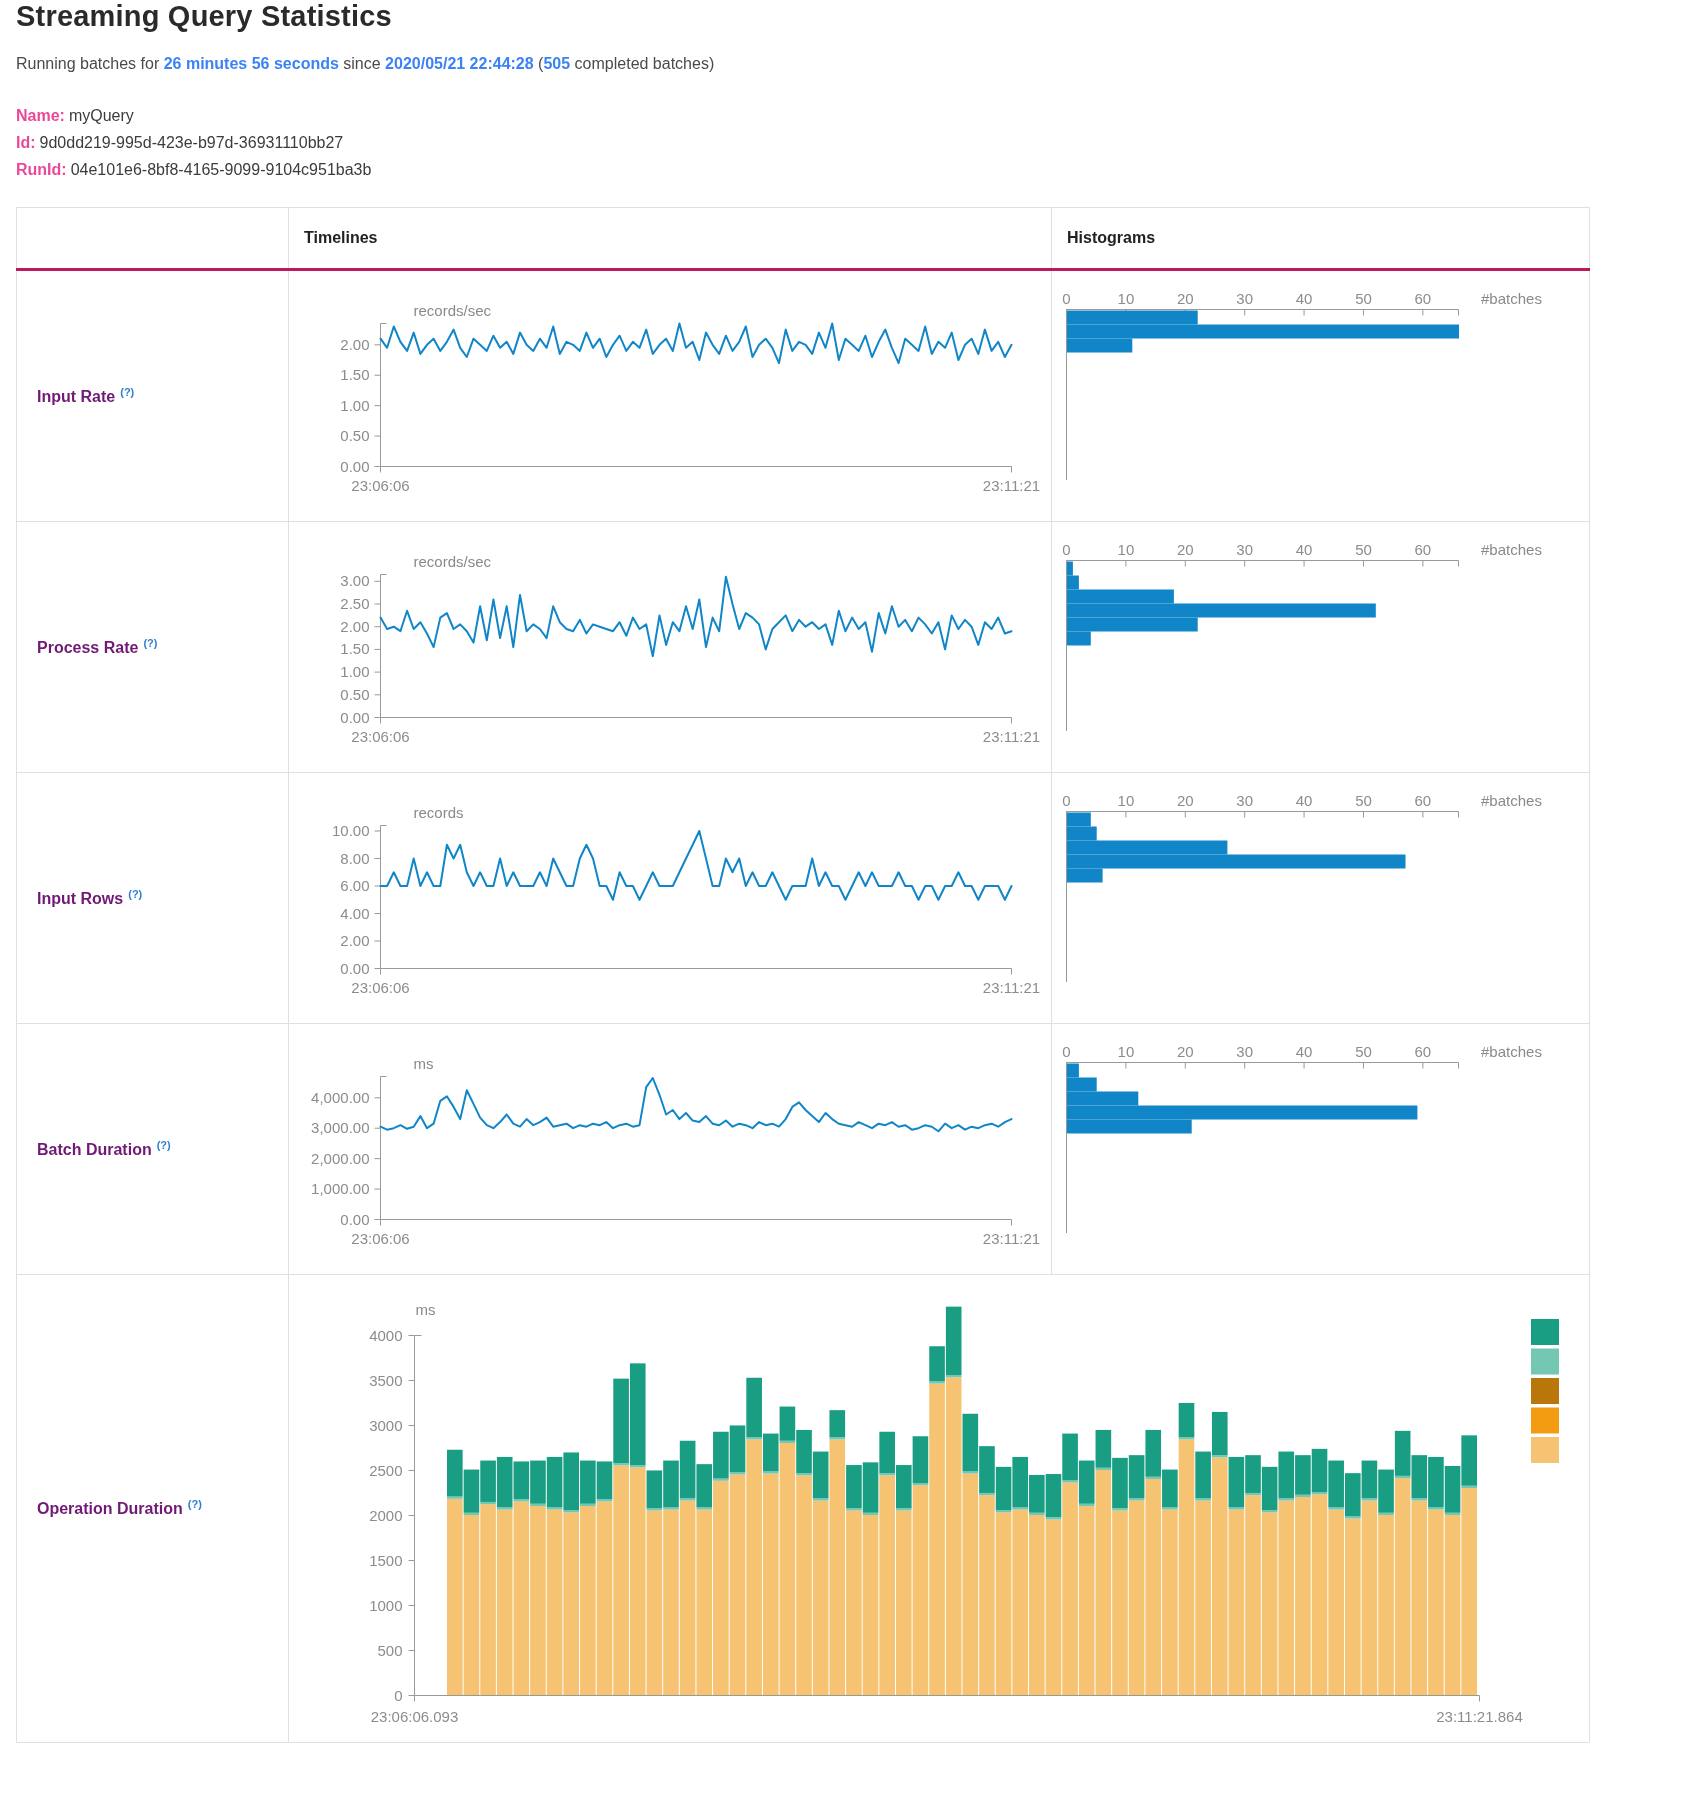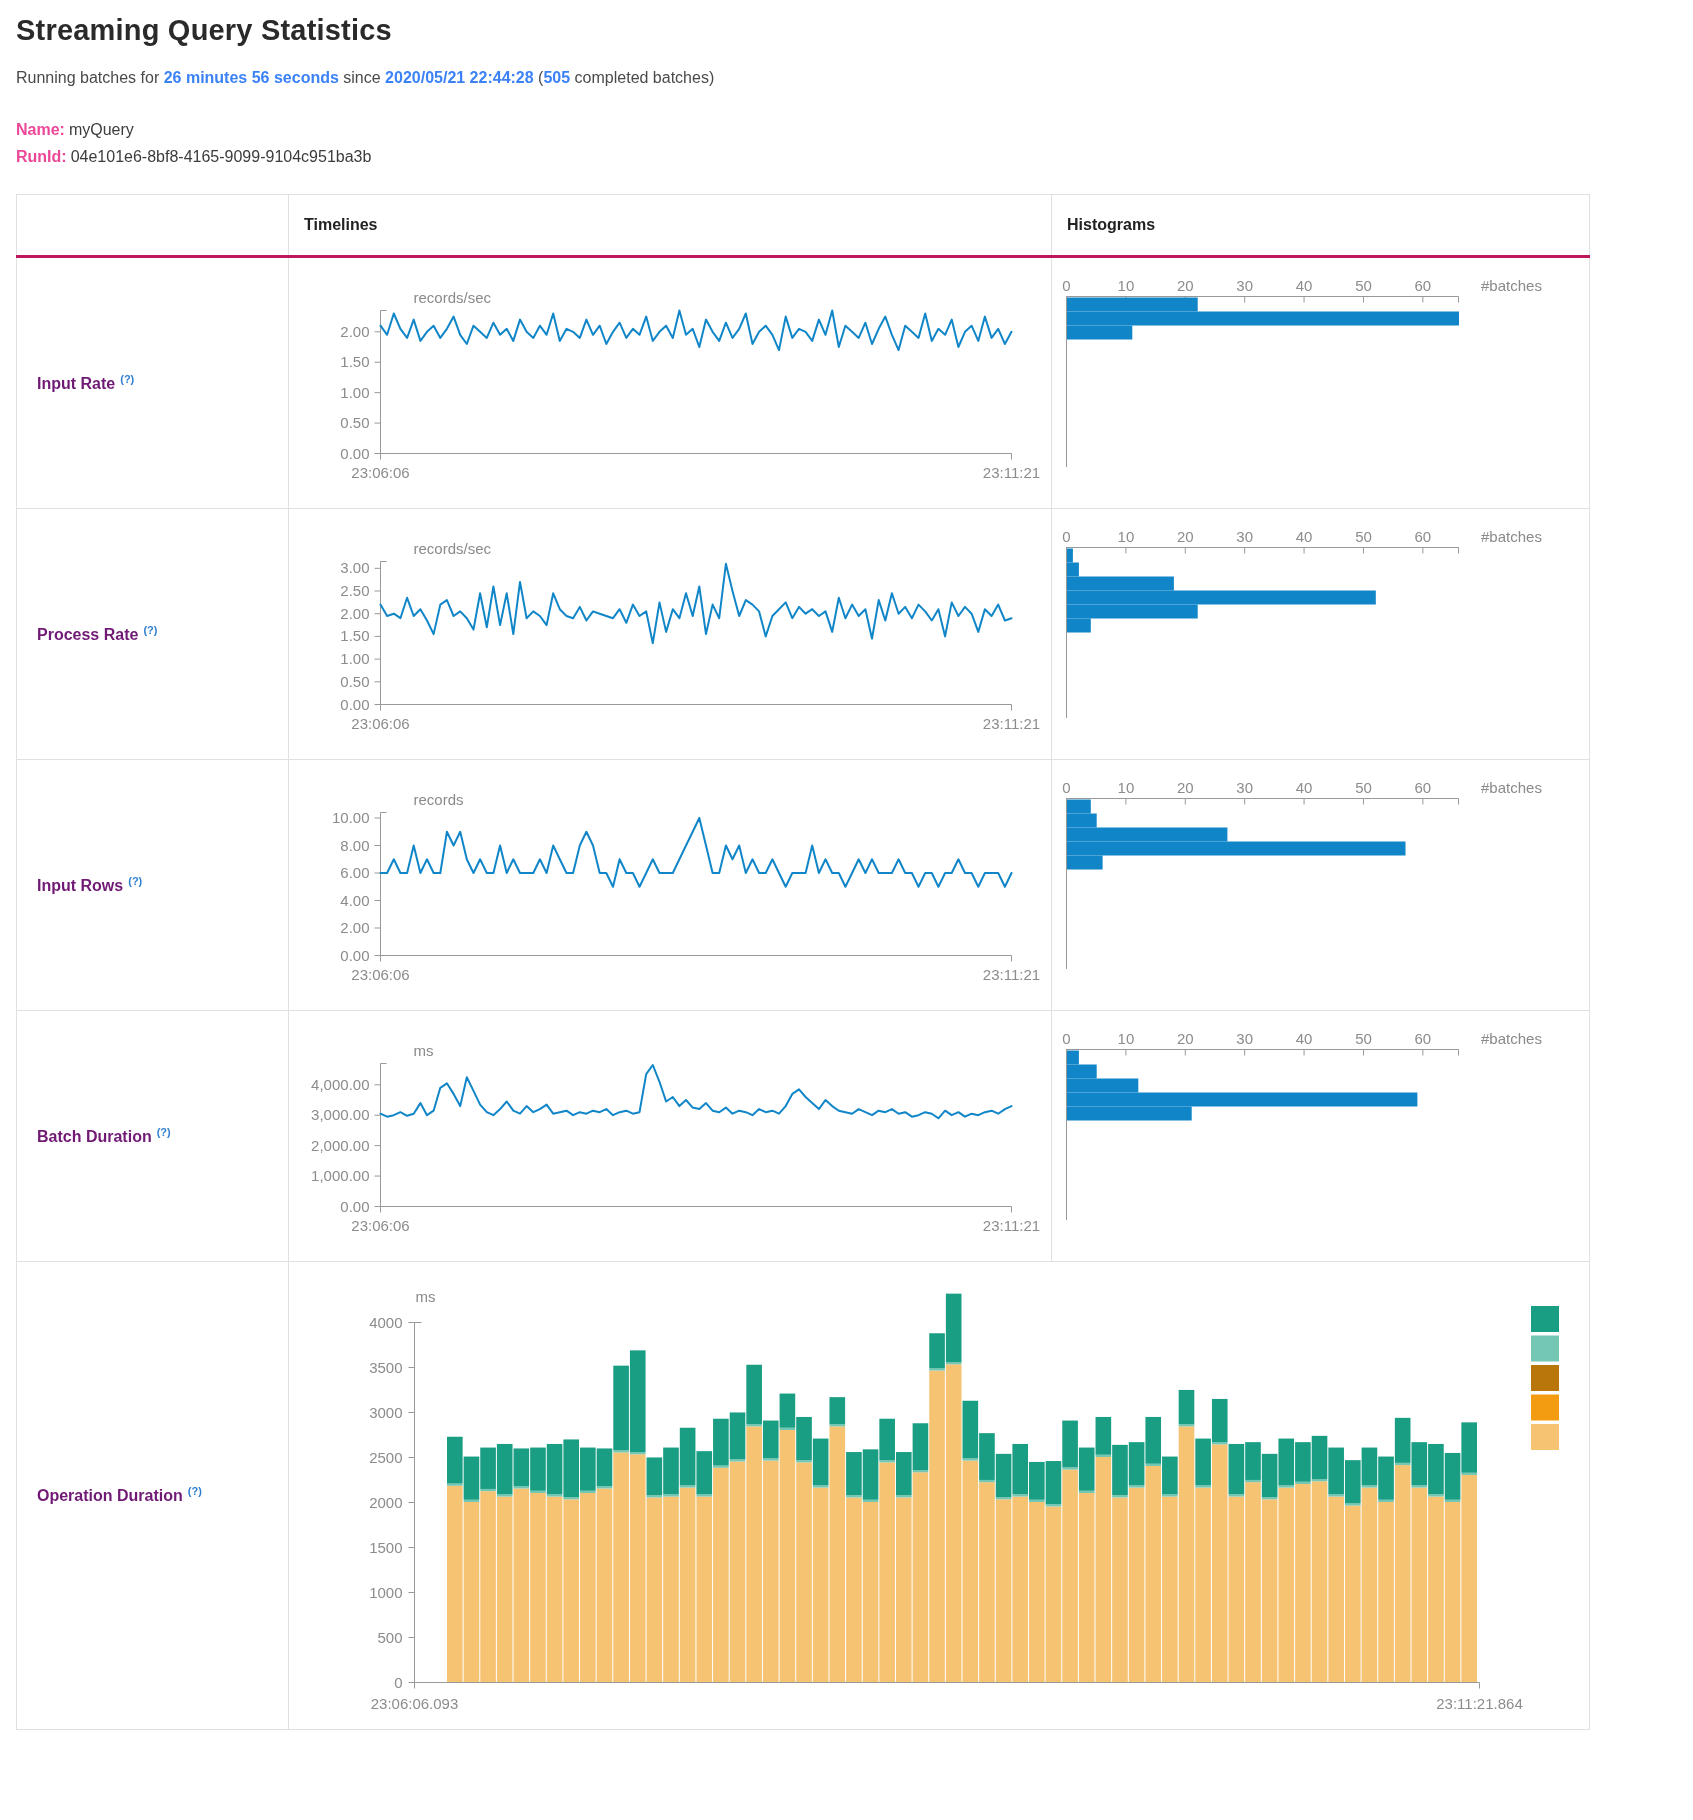--- a/index.html
+++ b/index.html
@@ -1,16 +1,16 @@
 <!DOCTYPE html>
 <html><head>
 <meta charset="utf-8">
 <style>
   html,body{margin:0;padding:0;background:#fff;font-family:"Liberation Sans",sans-serif;color:#333;}
-  .page{width:1663px;margin:0 auto 0 16px;padding-top:14px;}
+  .page{width:1663px;margin:0 auto 0 16px;}
   h1.title{font-size:29px;font-weight:bold;color:#2a2a2a;margin:0 0 22px 0;letter-spacing:.2px;}
   .subtitle{font-size:16px;color:#4a4a4a;margin:0 0 34px 0;white-space:pre-wrap;}
   .subtitle b{color:#3b82f6;}
   .meta{font-size:16px;color:#3c3c3c;margin:0 0 9px 0;}
   .meta b{color:#ec4899;margin-right:4px;}
   table.stats{border-collapse:collapse;margin-top:28px;table-layout:fixed;}
   table.stats th, table.stats td{border:1px solid #e0e0e0;}
   table.stats thead th{height:60px;text-align:left;vertical-align:middle;
     padding:0 0 0 15px;font-size:16px;color:#222;border-bottom:3px solid #be185d;}
   tr.data-row{height:250px;}
@@ -29,20 +29,23 @@
 </head>
 <body>
 
 <div class="page">
   <h1 class="title">Streaming Query Statistics</h1>
 
   <p class="subtitle"><span>Running batches for </span><b>26 minutes 56 seconds</b><span> since </span><b>2020/05/21 22:44:28</b><span> (</span><b>505</b><span> completed batches)</span></p>
 
   <div class="meta">
     <b>Name:</b><span>myQuery</span>
+  </div>
+  <div class="meta">
+    <b>Id:</b><span>9d0dd219-995d-423e-b97d-36931110bb27</span>
   </div>
   <div class="meta">
     <b>RunId:</b><span>04e101e6-8bf8-4165-9099-9104c951ba3b</span>
   </div>
 
   <table class="stats">
     <colgroup>
         <col style="width:272px">
         <col style="width:763px">
         <col style="width:538px">

